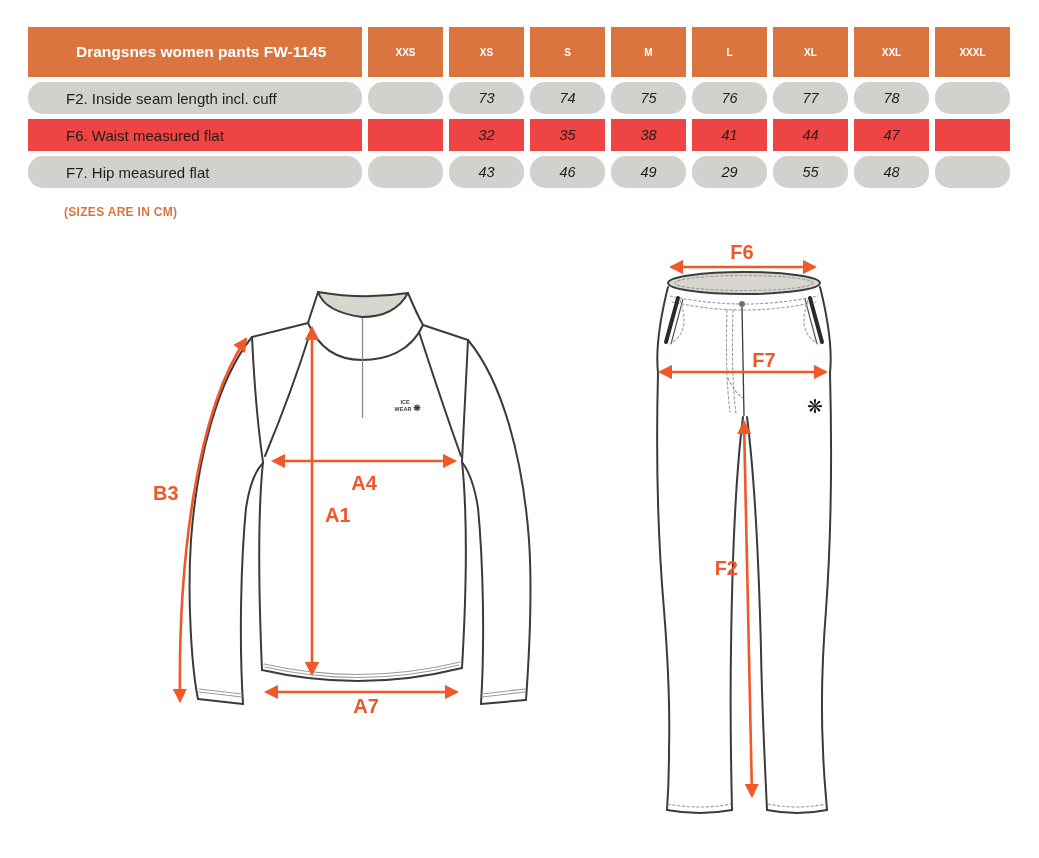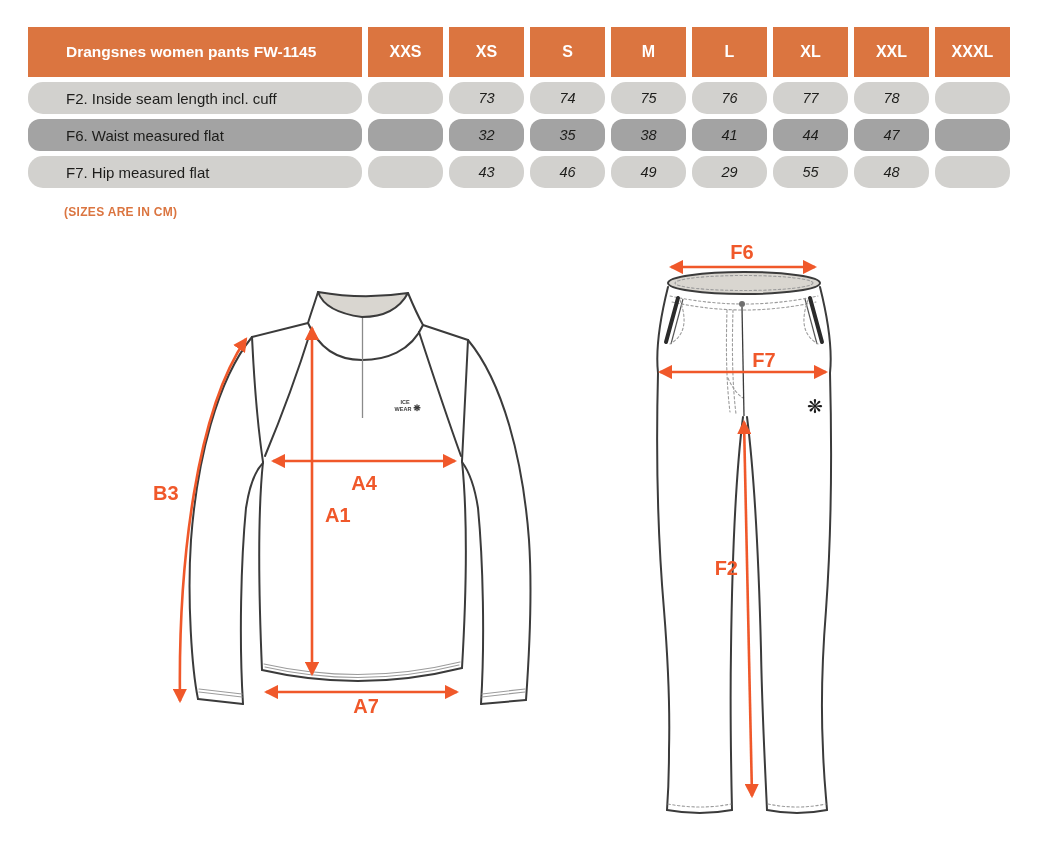--- a/index.html
+++ b/index.html
@@ -9,34 +9,34 @@
   }
   
   .sizetable{
     position:absolute;left:28px;top:27px;
     display:grid;
     grid-template-columns:334px repeat(8,75px);
     grid-template-rows:50px 32px 32px 32px;
     row-gap:5px;column-gap:6px;
   }
   .hc{
-    background:#DB7540;color:#ffffff;font-weight:bold;font-size:16px;
+    background:#DB7540;color:#ffffff;font-weight:bold;font-size:10px;
     display:flex;align-items:center;justify-content:center;
   }
-  .hc.title{justify-content:flex-start;padding-left:38px;box-sizing:border-box;font-size:15.5px;}
+  .hc.title{justify-content:flex-start;padding-left:48px;box-sizing:border-box;font-size:15.5px;}
   .lc{
     display:flex;align-items:center;padding-left:38px;box-sizing:border-box;
     font-size:15px;color:#1d1d1b;
   }
   .vc{
     display:flex;align-items:center;justify-content:center;
     font-size:14.5px;color:#1d1d1b;font-style:italic;
   }
   .dark{background:#D2D1CE;border-radius:15px;}
-  .light{background:#a3a3a3;border-radius:12px;}
+  .light{background:#ef4444;}
   
   .note{
     position:absolute;left:64px;top:205px;
     color:#DB7540;font-size:12px;font-weight:bold;letter-spacing:.3px;
   }
   
   .diag{position:absolute;}
   .diag .outline{stroke:#3b3b3b;stroke-width:2;fill:none;stroke-linecap:round;stroke-linejoin:round;}
   .diag .thin{stroke:#9c9c9c;stroke-width:1.2;fill:none;stroke-linecap:round;}
   .diag .dash{stroke:#9c9c9c;stroke-width:1.1;fill:none;stroke-dasharray:2.4 2.4;stroke-linecap:round;}

